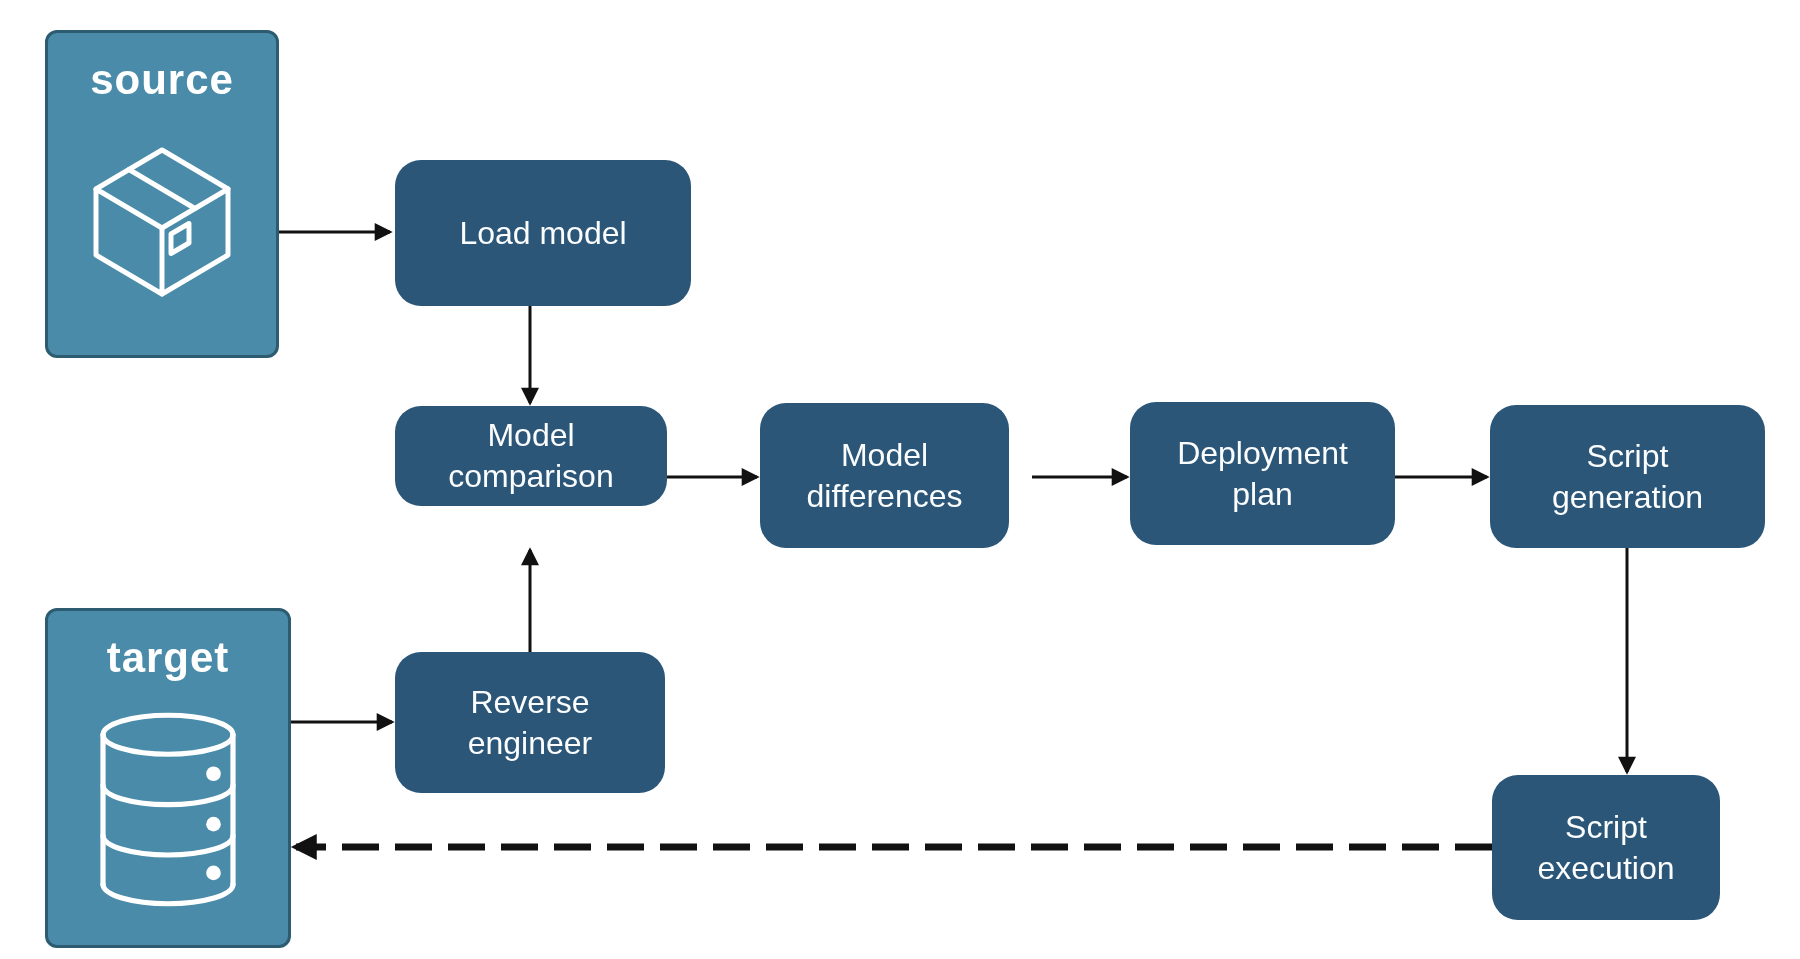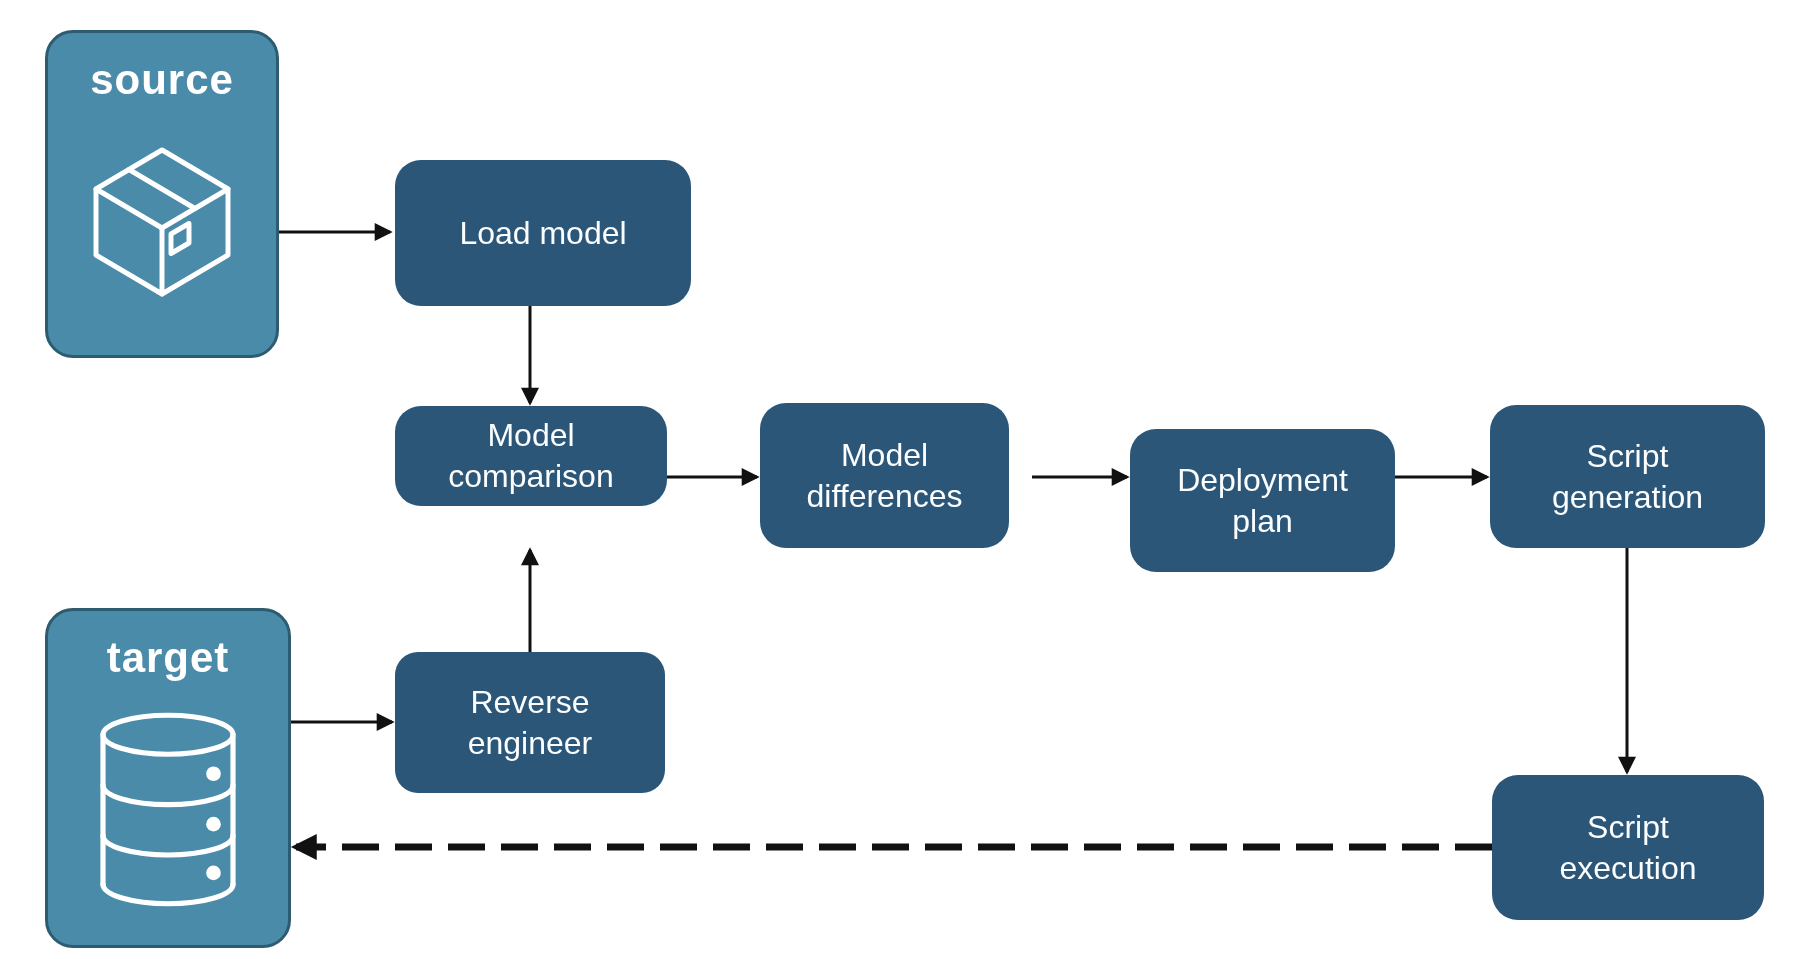--- a/index.html
+++ b/index.html
@@ -5,21 +5,21 @@
   html,body{margin:0;padding:0;background:#fff;}
   .canvas{
     position:relative;width:1800px;height:959px;background:#ffffff;
     font-family:"Liberation Sans",sans-serif;overflow:hidden;
   }
   
   .endpoint{
     position:absolute;box-sizing:border-box;
     background:var(--endpoint-fill,#4a8ba9);
     border:3px solid var(--endpoint-border,#2d5b70);
-    border-radius:28px;
+    border-radius:12px;
     display:flex;flex-direction:column;align-items:center;
   }
   #source-box{left:45px;top:30px;width:234px;height:328px;}
   #target-box{left:45px;top:608px;width:246px;height:340px;}
   .endpoint-label{
     color:#ffffff;font-weight:bold;font-size:42px;line-height:1;
     margin-top:26px;letter-spacing:1px;
   }
   .endpoint-icon{flex:1;display:flex;align-items:center;justify-content:center;width:100%;padding-bottom:6px;}
   .endpoint-icon svg{display:block;}
@@ -31,24 +31,24 @@
     background:var(--process-fill,#2b5678);
     border-radius:26px;
     color:var(--text-color,#fbfdfe);
     font-size:32px;line-height:1.27;text-align:center;
     display:flex;align-items:center;justify-content:center;
     padding:0 28px;
   }
   #load-model       {left:395px;top:160px;width:296px;height:146px;}
   #model-comparison {left:395px;top:406px;width:272px;height:100px;}
   #model-differences{left:760px;top:403px;width:249px;height:145px;}
-  #deployment-plan  {left:1130px;top:429px;width:265px;height:143px;}
+  #deployment-plan  {left:1130px;top:402px;width:265px;height:143px;}
   #script-generation{left:1490px;top:405px;width:275px;height:143px;}
-  #reverse-engineer {left:395px;top:652px;width:270px;height:141px;border-radius:23px;}
-  #script-execution {left:1492px;top:775px;width:272px;height:145px;}
+  #reverse-engineer {left:395px;top:652px;width:270px;height:141px;}
+  #script-execution {left:1492px;top:775px;width:228px;height:145px;}
 
   
   #connector-layer{position:absolute;left:0;top:0;pointer-events:none;}
   .connector{stroke:var(--arrow-color,#111111);stroke-width:3;fill:none;}
   .connector.dashed{stroke-width:7;stroke-dasharray:37 16;}
   .arrowhead{fill:var(--arrow-color,#111111);}
 </style>
 </head>
 <body>
 

